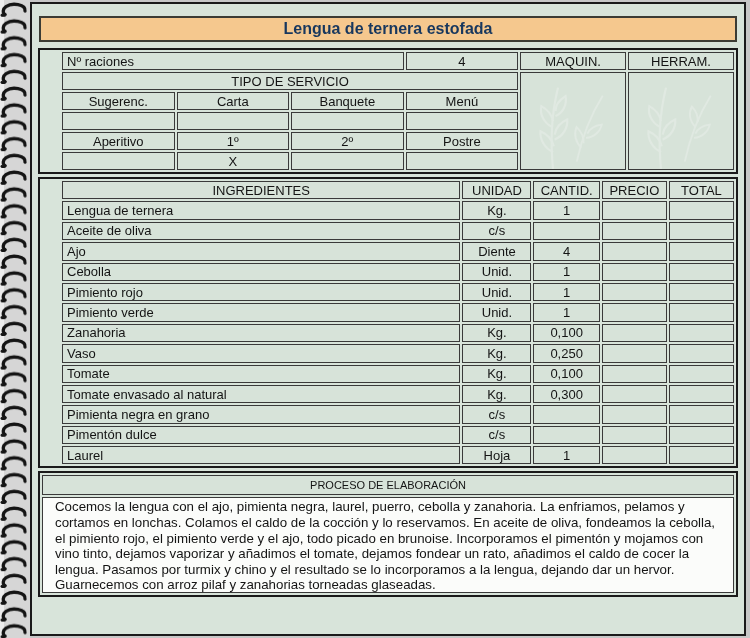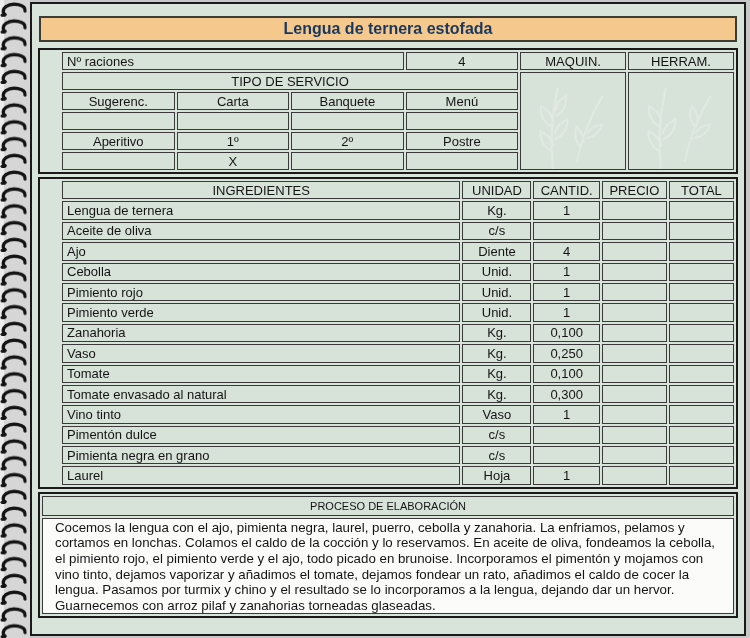--- a/index.html
+++ b/index.html
@@ -244,35 +244,28 @@
             <td class="w wm center"></td>
           </tr>
           <tr>
             <td class="w wm">Tomate envasado al natural</td>
             <td class="w wm center">Kg.</td>
             <td class="w wm center">0,300</td>
             <td class="w wm center"></td>
             <td class="w wm center"></td>
           </tr>
           <tr>
-            <td class="w wm">Vino tinto</td>
-            <td class="w wm center">Vaso</td>
-            <td class="w wm center">1</td>
+            <td class="w wm">Pimienta negra en grano</td>
+            <td class="w wm center">c/s</td>
+            <td class="w wm center"></td>
             <td class="w wm center"></td>
             <td class="w wm center"></td>
           </tr>
           <tr>
             <td class="w wm">Pimentón dulce</td>
-            <td class="w wm center">c/s</td>
-            <td class="w wm center"></td>
-            <td class="w wm center"></td>
-            <td class="w wm center"></td>
-          </tr>
-          <tr>
-            <td class="w wm">Pimienta negra en grano</td>
             <td class="w wm center">c/s</td>
             <td class="w wm center"></td>
             <td class="w wm center"></td>
             <td class="w wm center"></td>
           </tr>
           <tr>
             <td class="w wm">Laurel</td>
             <td class="w wm center">Hoja</td>
             <td class="w wm center">1</td>
             <td class="w wm center"></td>

